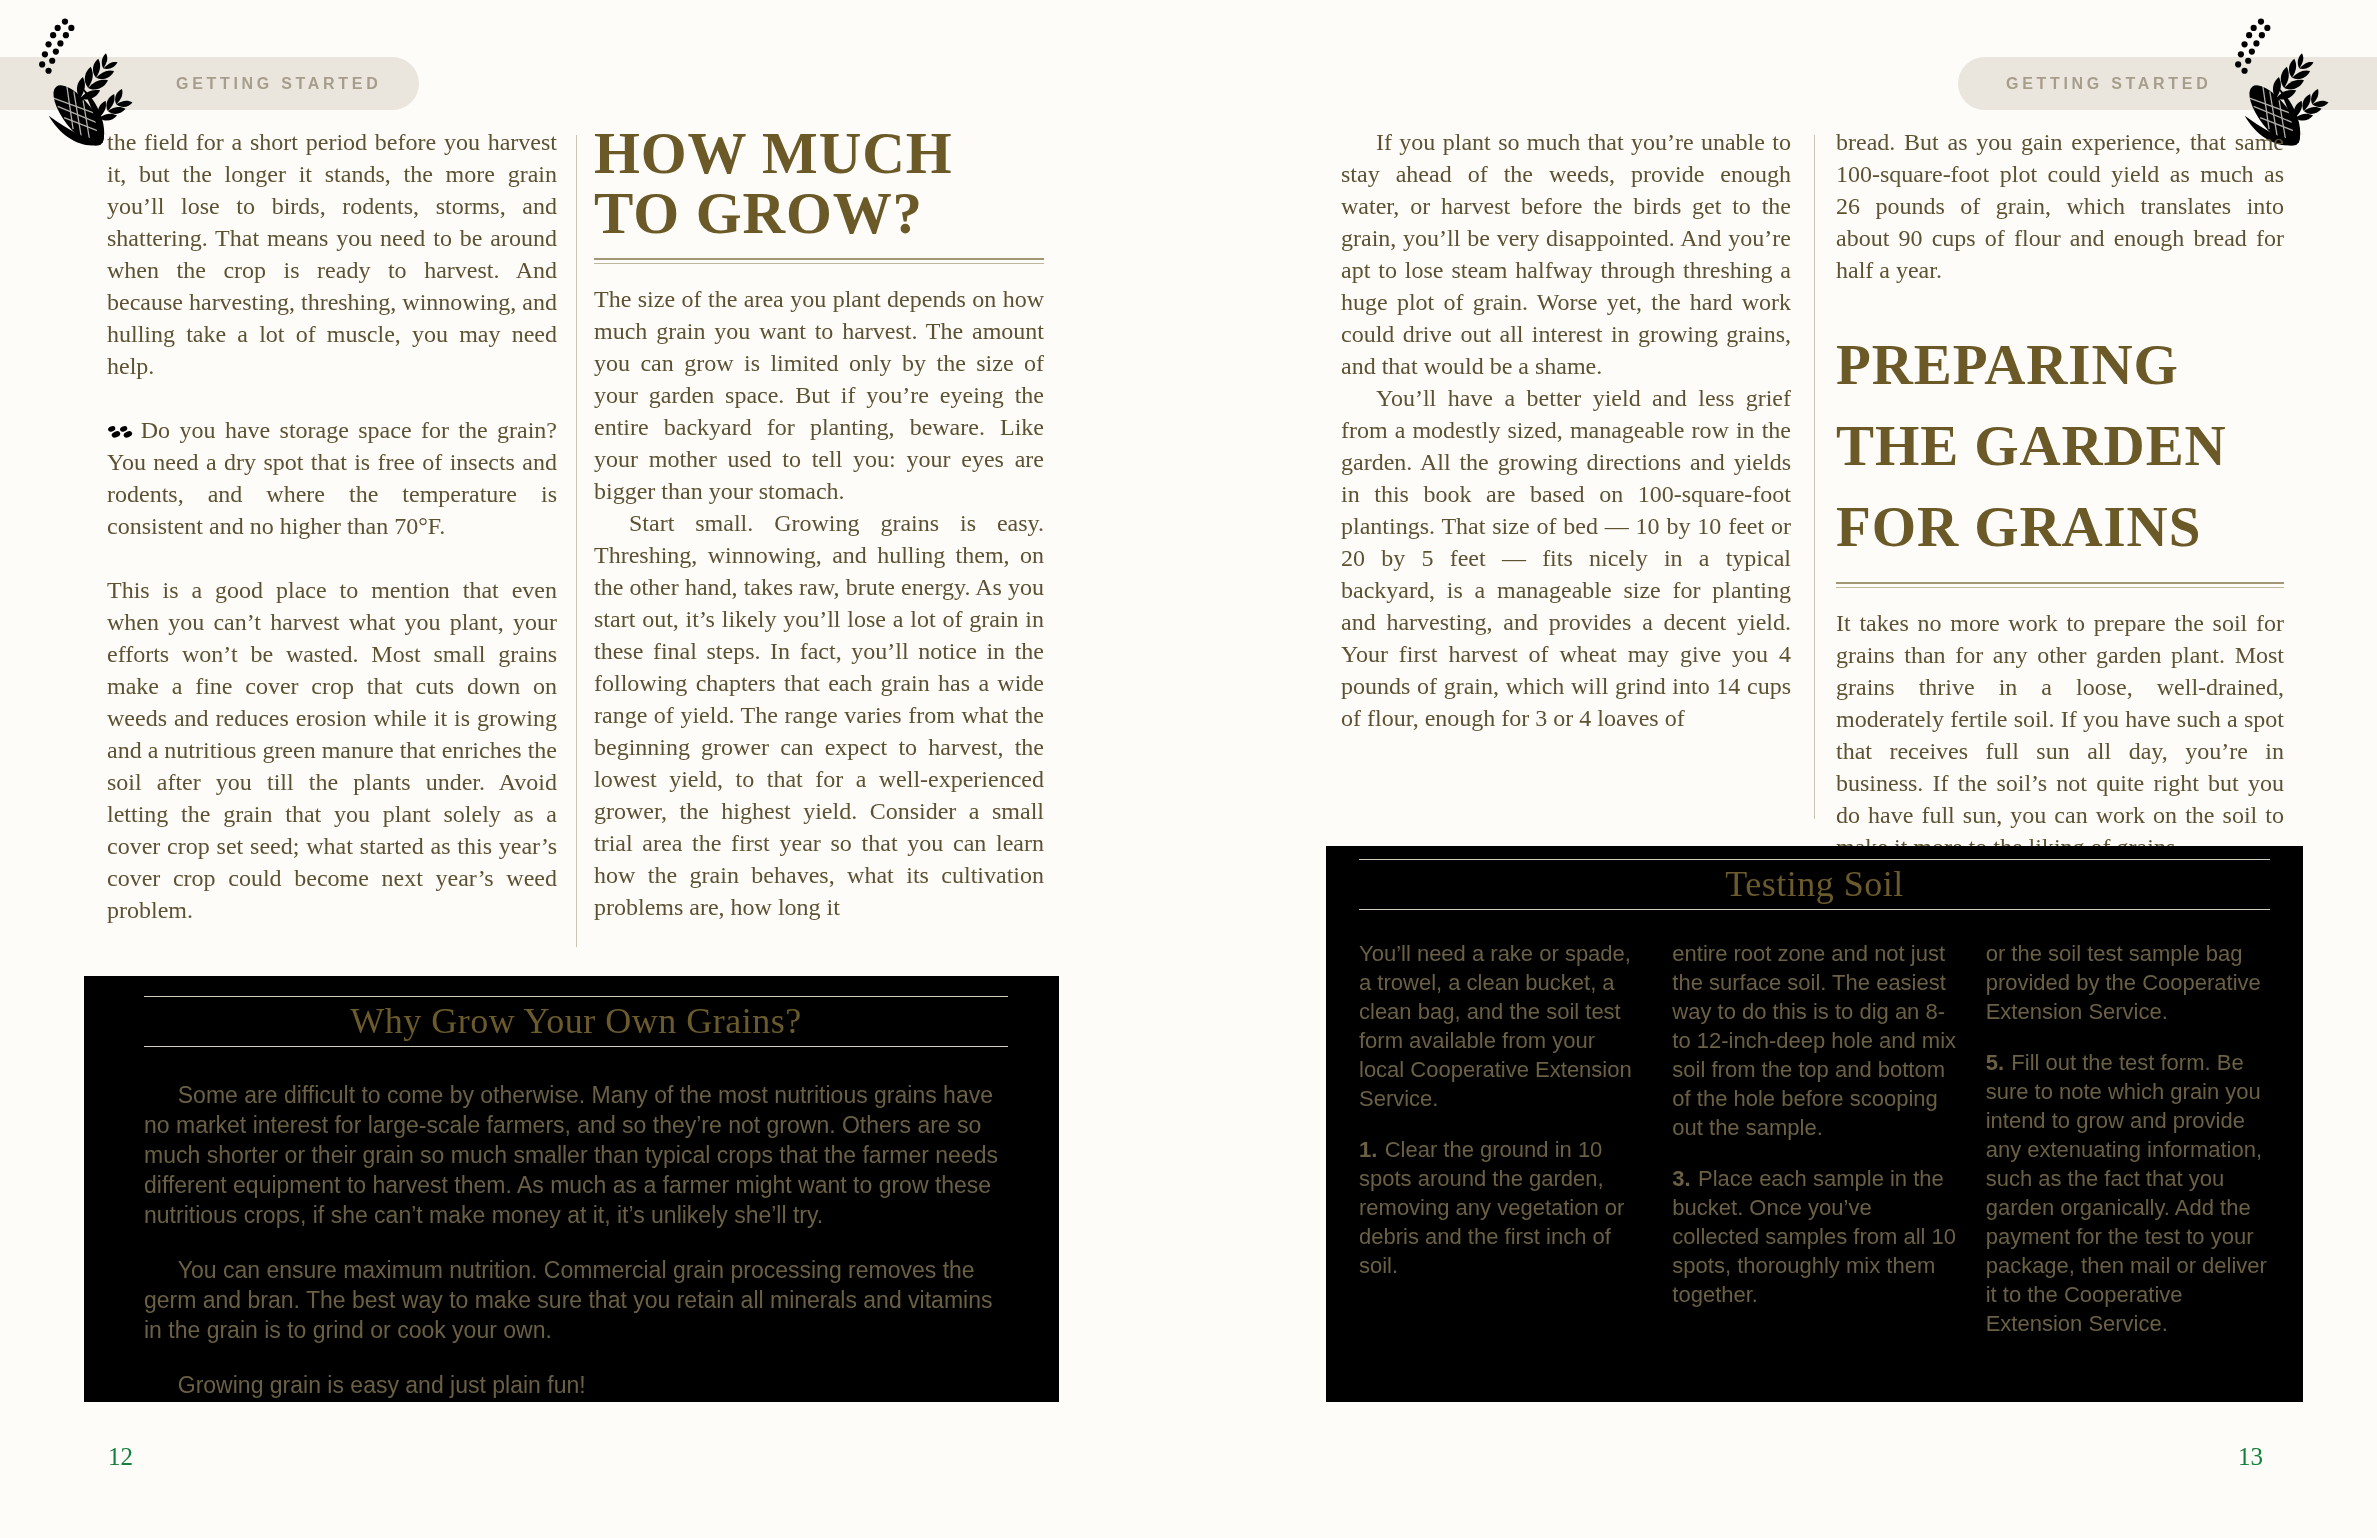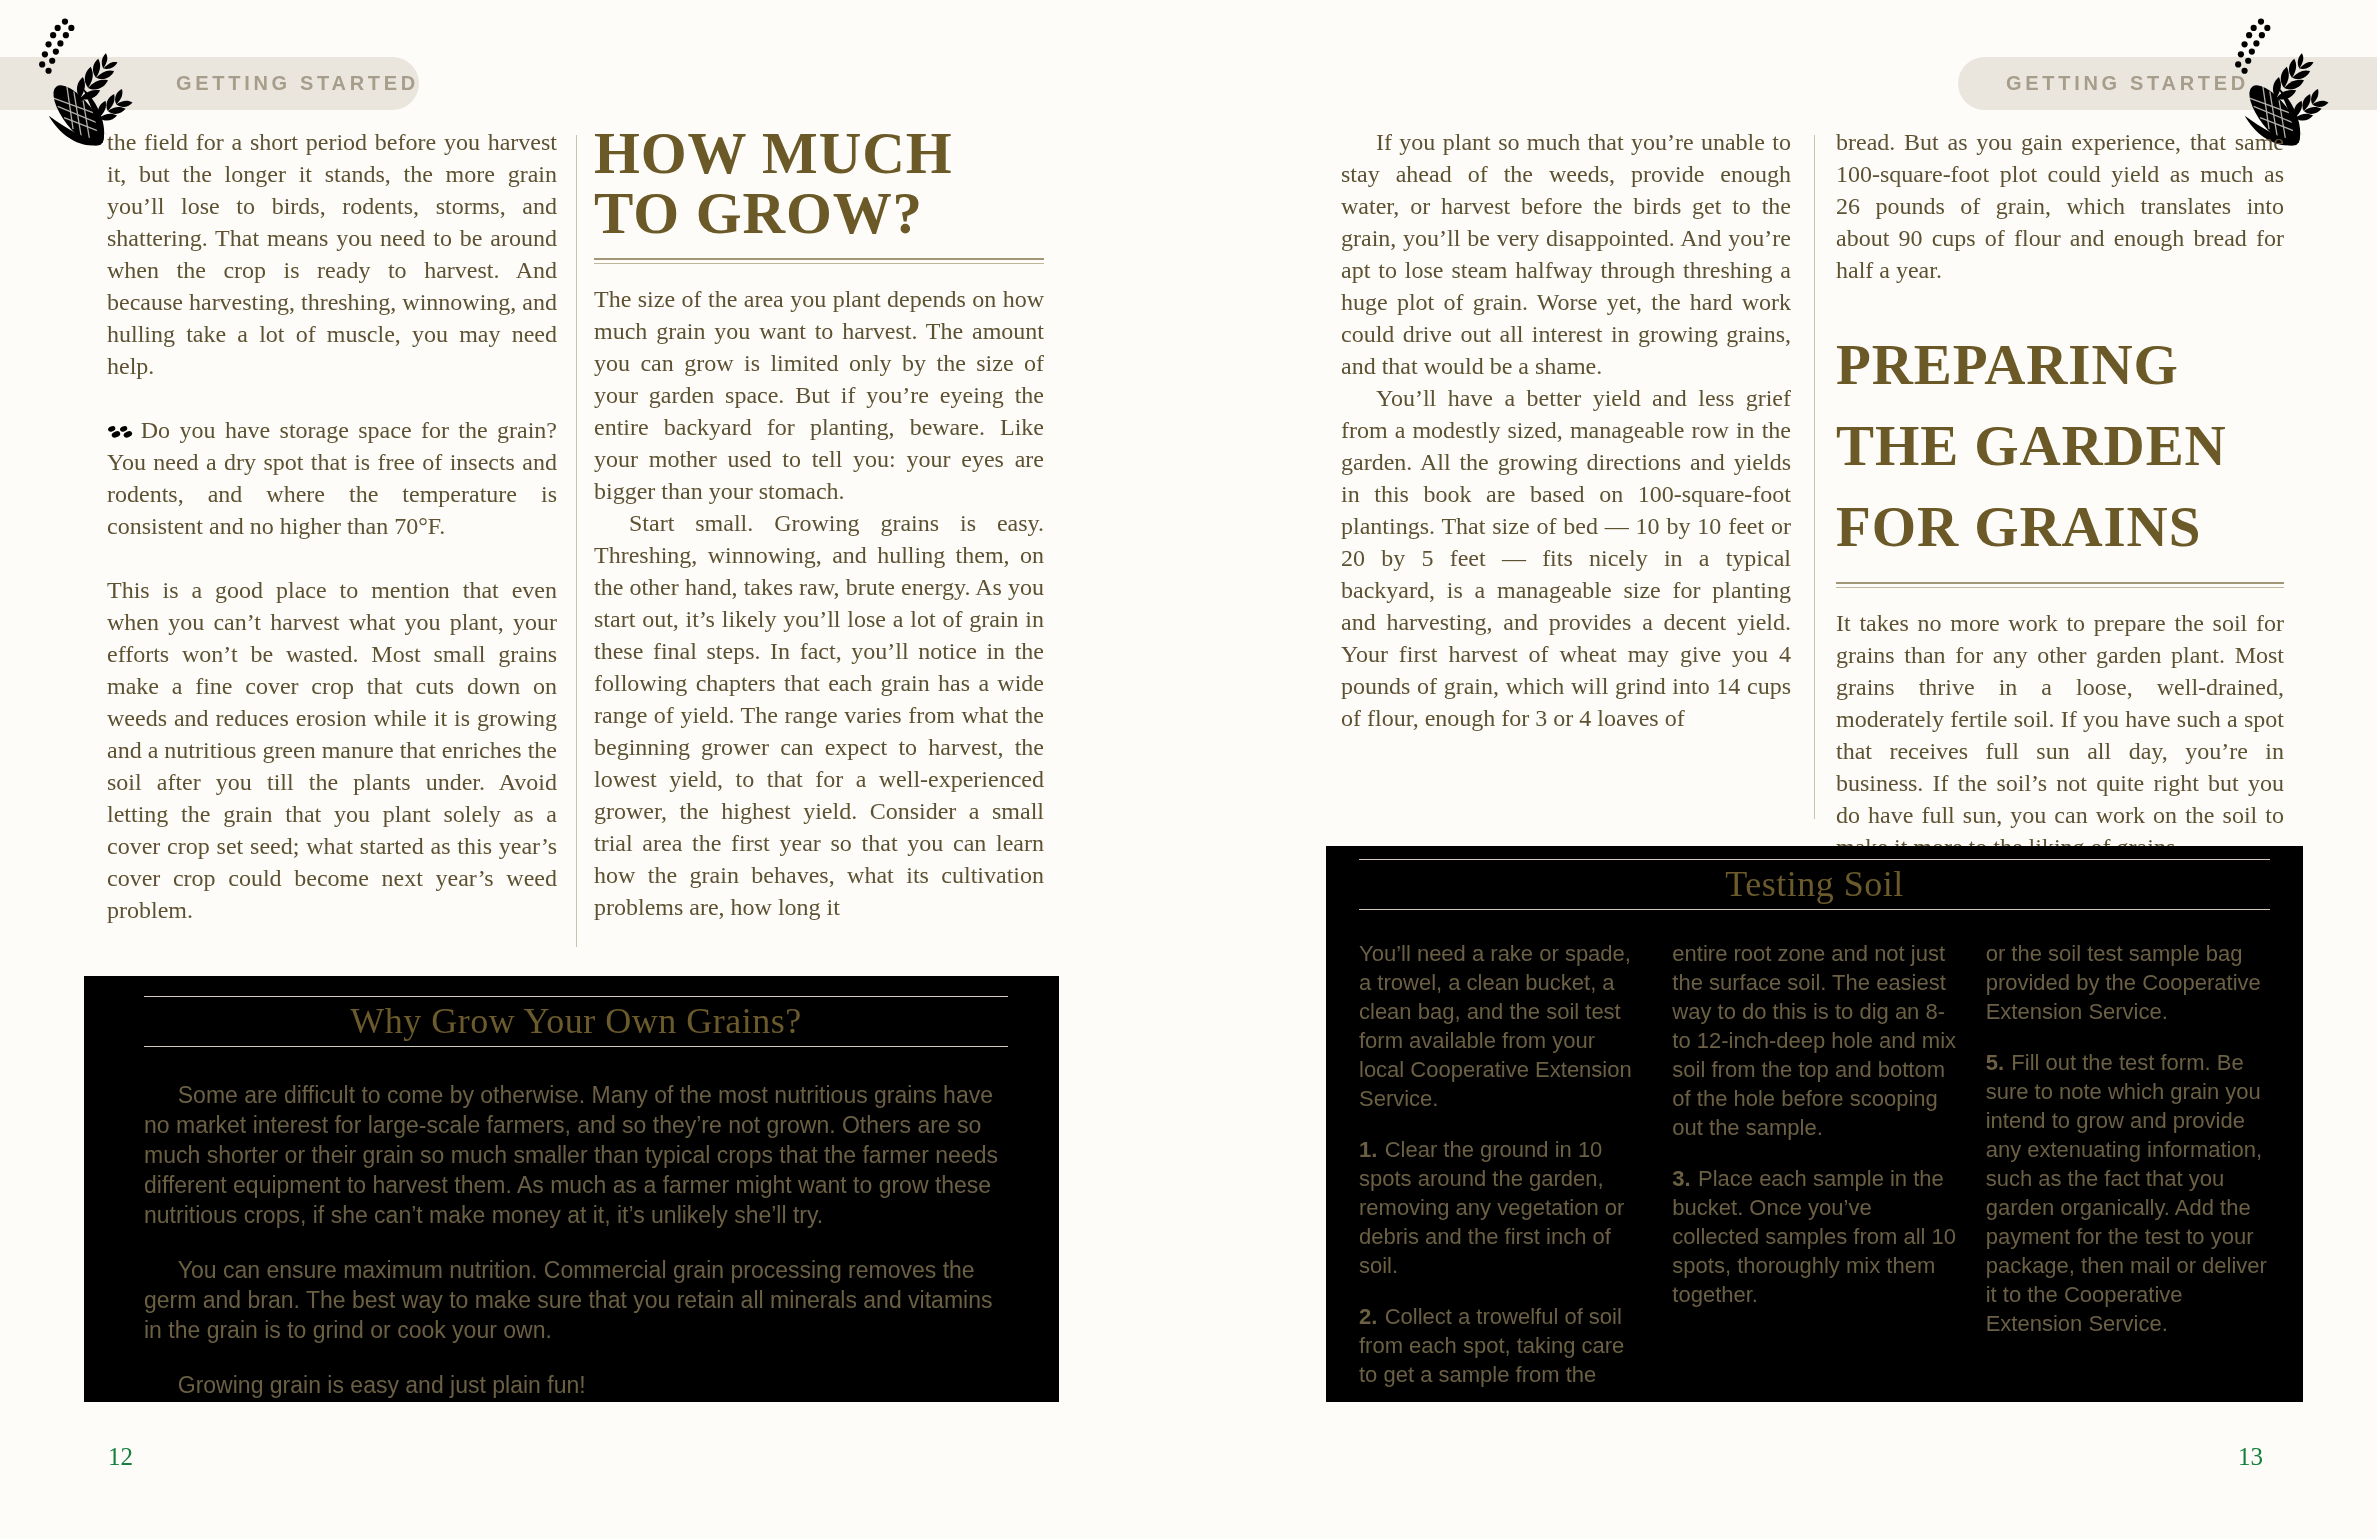--- a/index.html
+++ b/index.html
@@ -6,21 +6,21 @@
   .spread{
     position:relative;width:2377px;height:1539px;background:#fdfcf8;overflow:hidden;
     font-family:"Liberation Serif", serif;color:#5d5132;
   }
   
   .band{position:absolute;top:57px;height:53px;background:#eae6de;}
   .band-l{left:0;width:419px;border-radius:0 26.5px 26.5px 0;}
   .band-r{right:0;width:419px;border-radius:26.5px 0 0 26.5px;}
   .band-label{
     display:block;font-family:"Liberation Sans", sans-serif;font-weight:bold;
-    font-size:20px;letter-spacing:3.7px;color:#a79d8b;line-height:53px;white-space:nowrap;
+    font-size:16px;letter-spacing:3.7px;color:#a79d8b;line-height:53px;white-space:nowrap;
   }
   .band-l .band-label{padding-left:176px;}
   .band-r .band-label{padding-left:48px;}
   .wheat{position:absolute;top:3.7px;width:155px;height:170px;}
   .wheat-l{left:12.8px;}
   .wheat-r{right:12.8px;}
   
   .col{position:absolute;}
   .jp{margin:0;text-align:justify;font-size:24px;line-height:32px;color:#5d5132;}
   .gap{margin-bottom:32px;}
@@ -215,21 +215,20 @@
 
   <div class="box testing-box">
     <div class="testing-inner">
       <div class="box-head">
         <h2 class="box-title">Testing Soil</h2>
       </div>
       <div class="tcols">
         <div class="tcol">
           <p class="sans-para"><strong class="step-num"></strong><span>You’ll need a rake or spade, a trowel, a clean bucket, a clean bag, and the soil test form available from your local Cooperative Extension Service.</span></p>
           <p class="sans-para"><strong class="step-num">1.</strong><span>Clear the ground in 10 spots around the garden, removing any vegetation or debris and the first inch of soil.</span></p>
-          <p class="sans-para"><strong class="step-num">2.</strong><span>Collect a trowelful of soil from each spot, taking care to get a sample from the</span></p>
         </div>
         <div class="tcol">
           <p class="sans-para"><strong class="step-num"></strong><span>entire root zone and not just the surface soil. The easiest way to do this is to dig an 8- to 12-inch-deep hole and mix soil from the top and bottom of the hole before scooping out the sample.</span></p>
           <p class="sans-para"><strong class="step-num">3.</strong><span>Place each sample in the bucket. Once you’ve collected samples from all 10 spots, thoroughly mix them together.</span></p>
         </div>
         <div class="tcol">
           <p class="sans-para"><strong class="step-num"></strong><span>or the soil test sample bag provided by the Cooperative Extension Service.</span></p>
           <p class="sans-para"><strong class="step-num">5.</strong><span>Fill out the test form. Be sure to note which grain you intend to grow and provide any extenuating information, such as the fact that you garden organically. Add the payment for the test to your package, then mail or deliver it to the Cooperative Extension Service.</span></p>
         </div>
       </div>

